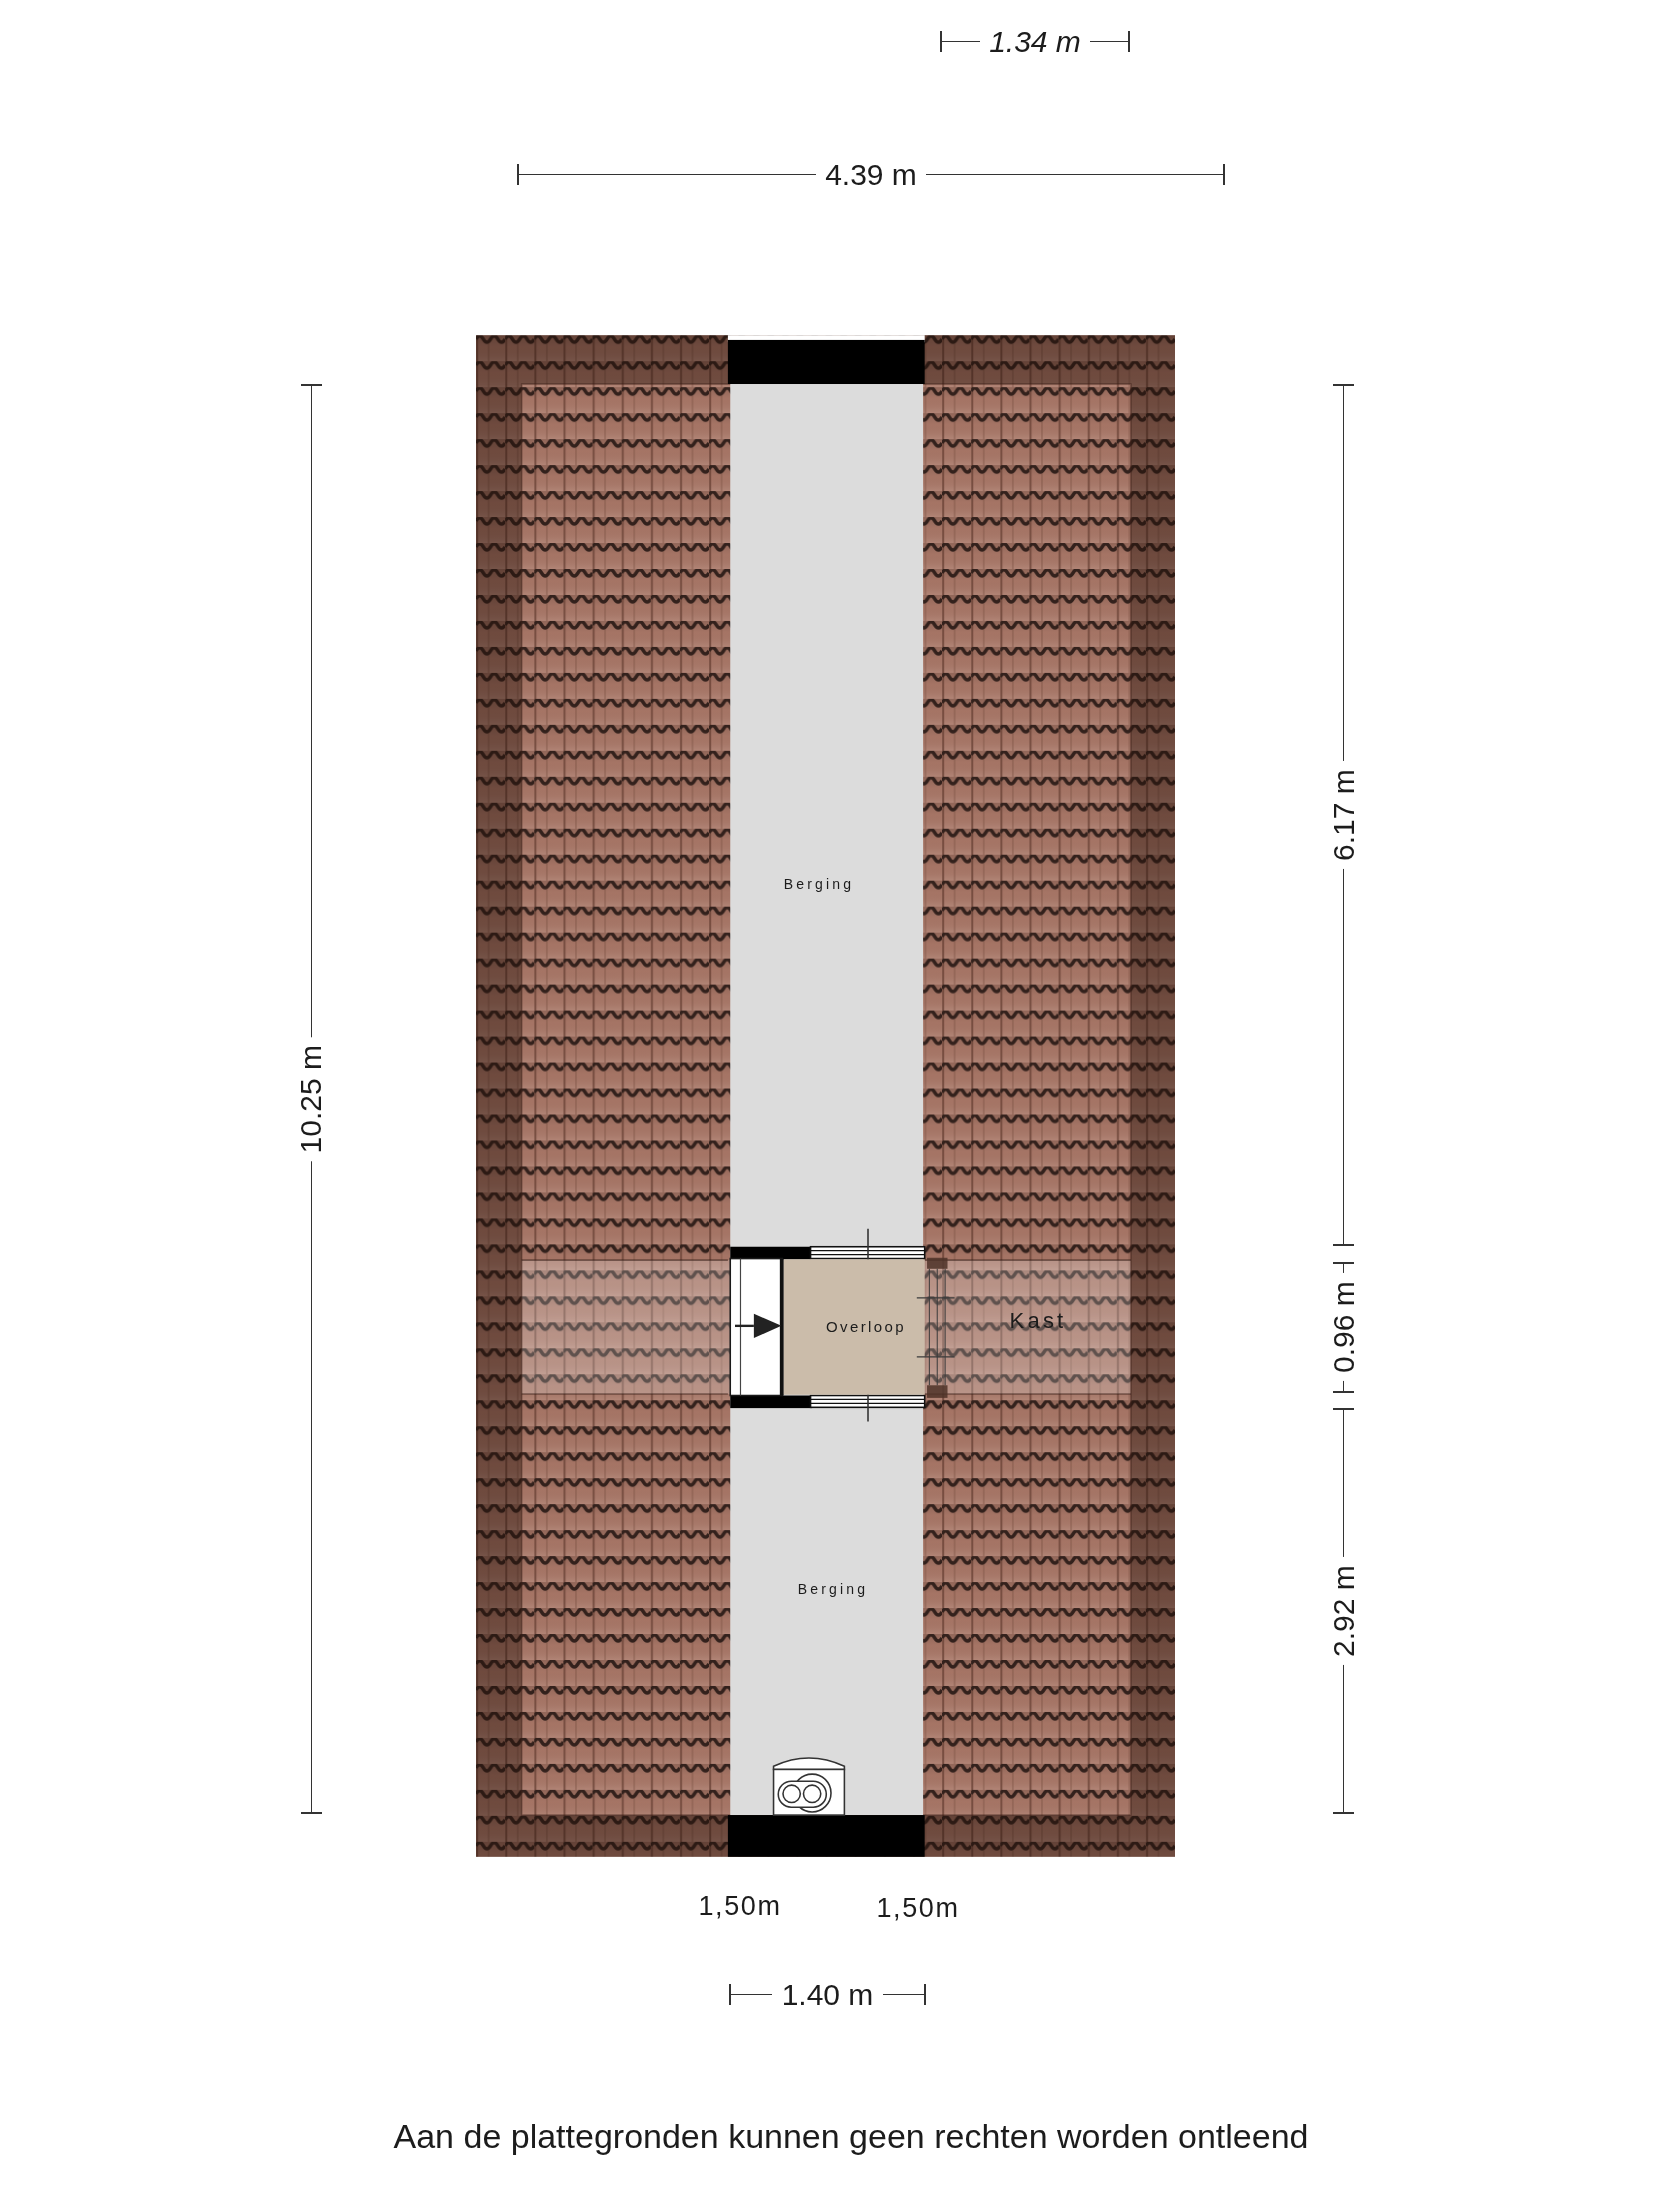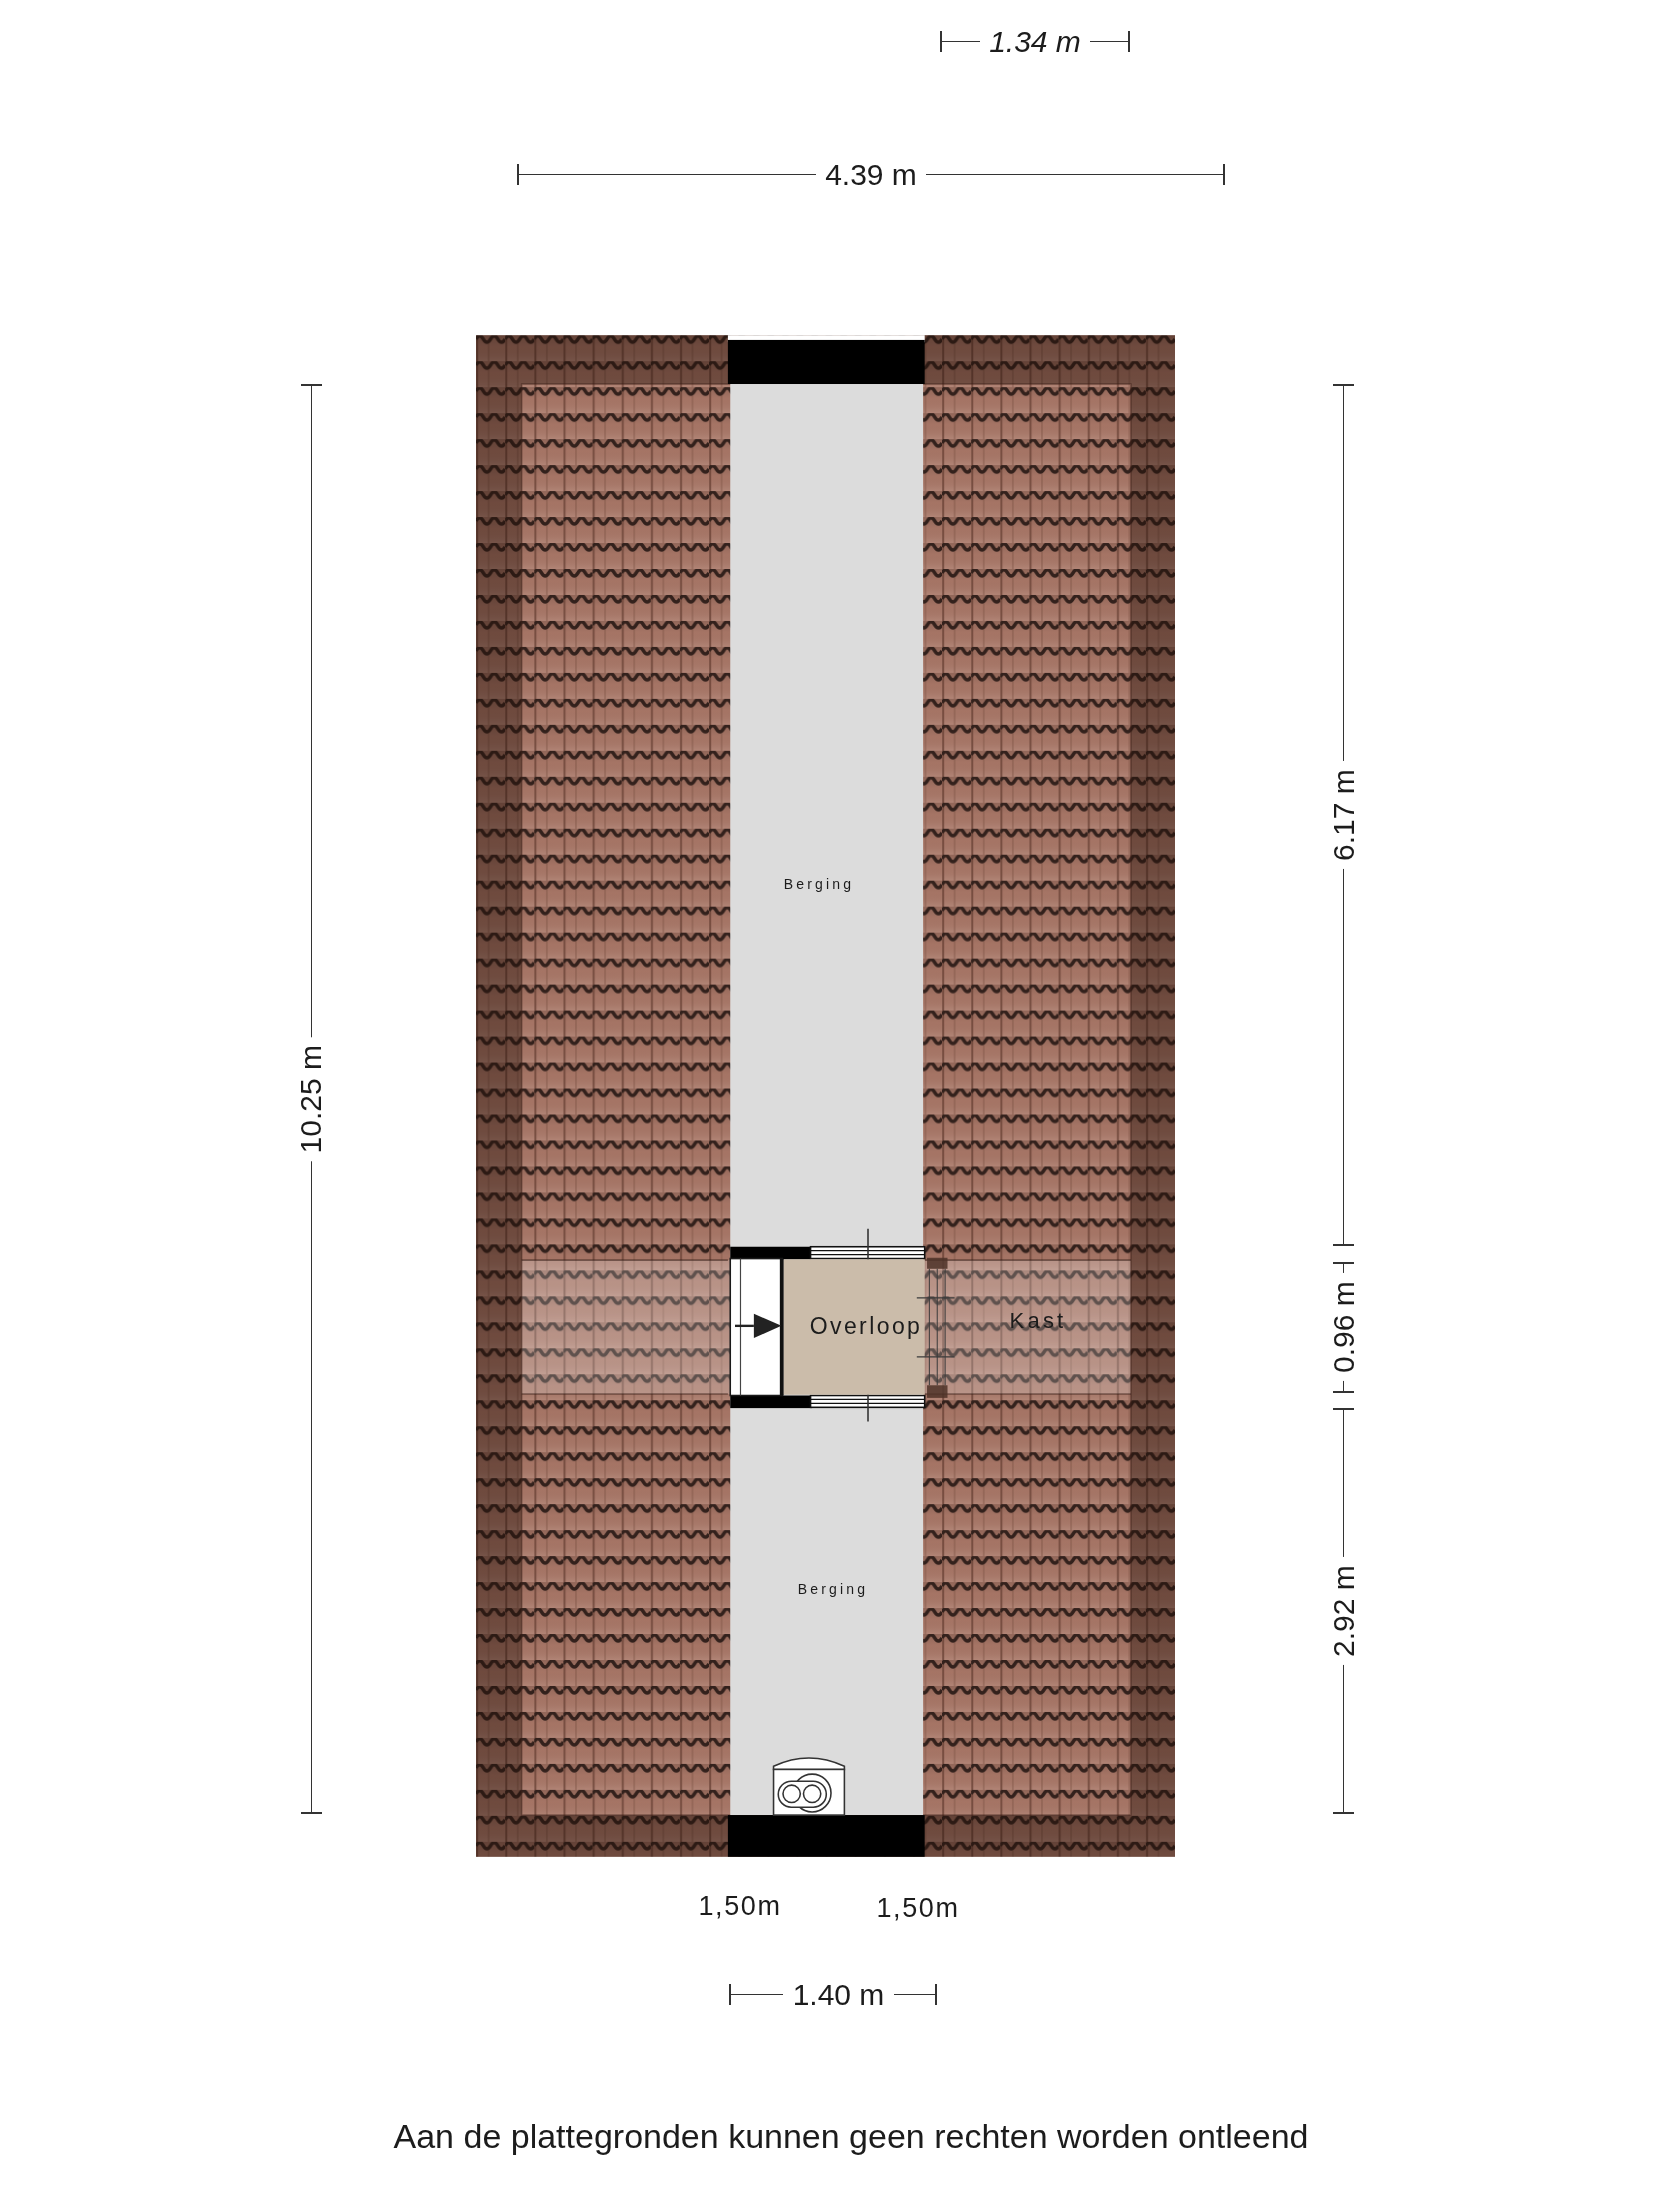--- a/index.html
+++ b/index.html
@@ -14,21 +14,21 @@
   .hdim .dlabel{position:relative;background:#fff;padding:1.6px 9.5px;font-size:30px;white-space:nowrap;}
   .vdim{position:absolute;width:35px;display:flex;align-items:center;justify-content:center;}
   .vdim .line{position:absolute;top:0;bottom:0;left:16.5px;width:1.6px;background:var(--dim,#333);}
   .vdim .capT,.vdim .capB{position:absolute;left:7px;height:1.6px;width:20.5px;background:var(--dim,#333);}
   .vdim .capT{top:0;} .vdim .capB{bottom:0;}
   .vdim .dlabel{position:relative;background:#fff;padding:3.2px 7.9px;font-size:30px;white-space:nowrap;
                 transform:rotate(-90deg);}
   
   .roomlabel{position:absolute;transform:translate(-50%,-50%);white-space:nowrap;color:var(--ink,#1c1c1c);}
   .lab-berging{font-size:14px;letter-spacing:3.2px;}
-  .lab-overloop{font-size:23px;letter-spacing:2.4px;}
+  .lab-overloop{font-size:15px;letter-spacing:2.4px;}
   .lab-kast{font-size:22px;letter-spacing:3.2px;}
   .lab-150{font-size:27px;letter-spacing:1.6px;}
   
   .footer{position:absolute;left:851px;top:2120px;transform:translateX(-50%);
           text-align:center;font-size:34px;line-height:32px;white-space:nowrap;}
 </style>
 </head>
 <body>
 
 <svg class="abs" style="left:476px;top:335px;" width="699" height="1522" viewBox="0 0 888 1933" xmlns="http://www.w3.org/2000/svg">
@@ -165,21 +165,21 @@
   <div class="dlabel">0.96 m</div>
 </div>
 
 <div class="vdim" style="left:1326px;top:1408px;height:406px;">
   <div class="line"></div>
     <div class="capT"></div>
     <div class="capB"></div>
   <div class="dlabel">2.92 m</div>
 </div>
 
-<div class="hdim" style="left:729px;top:1977px;width:197px;padding-left:11px;">
+<div class="hdim" style="left:729px;top:1977px;width:197px;">
   <div class="line"></div>
     <div class="capL"></div>
     <div class="capR"></div>
   <div class="dlabel">1.40 m</div>
 </div>
 
 <div class="footer">
   <div>Aan de plattegronden kunnen geen rechten worden ontleend</div>
 </div>
 

